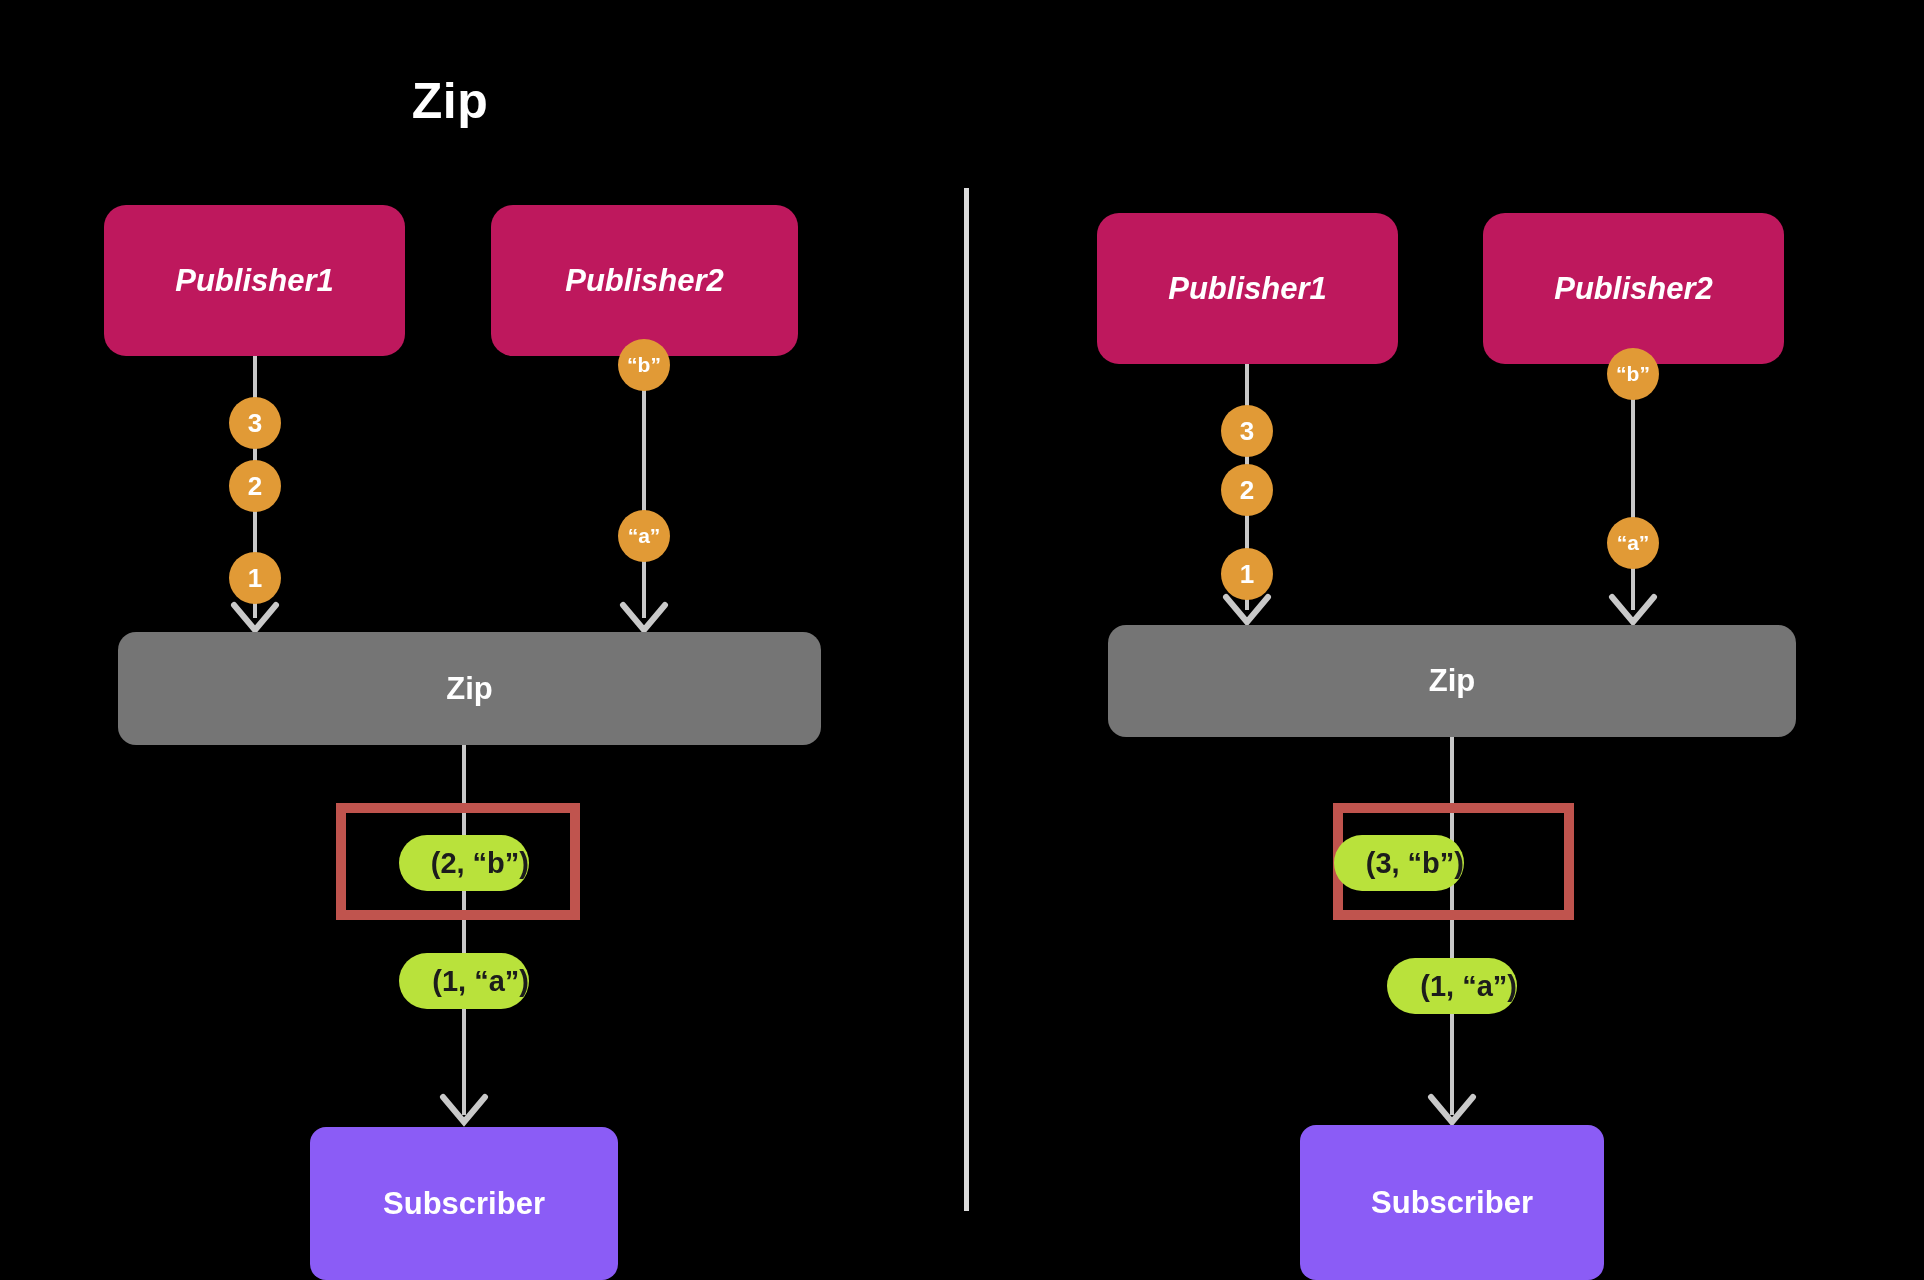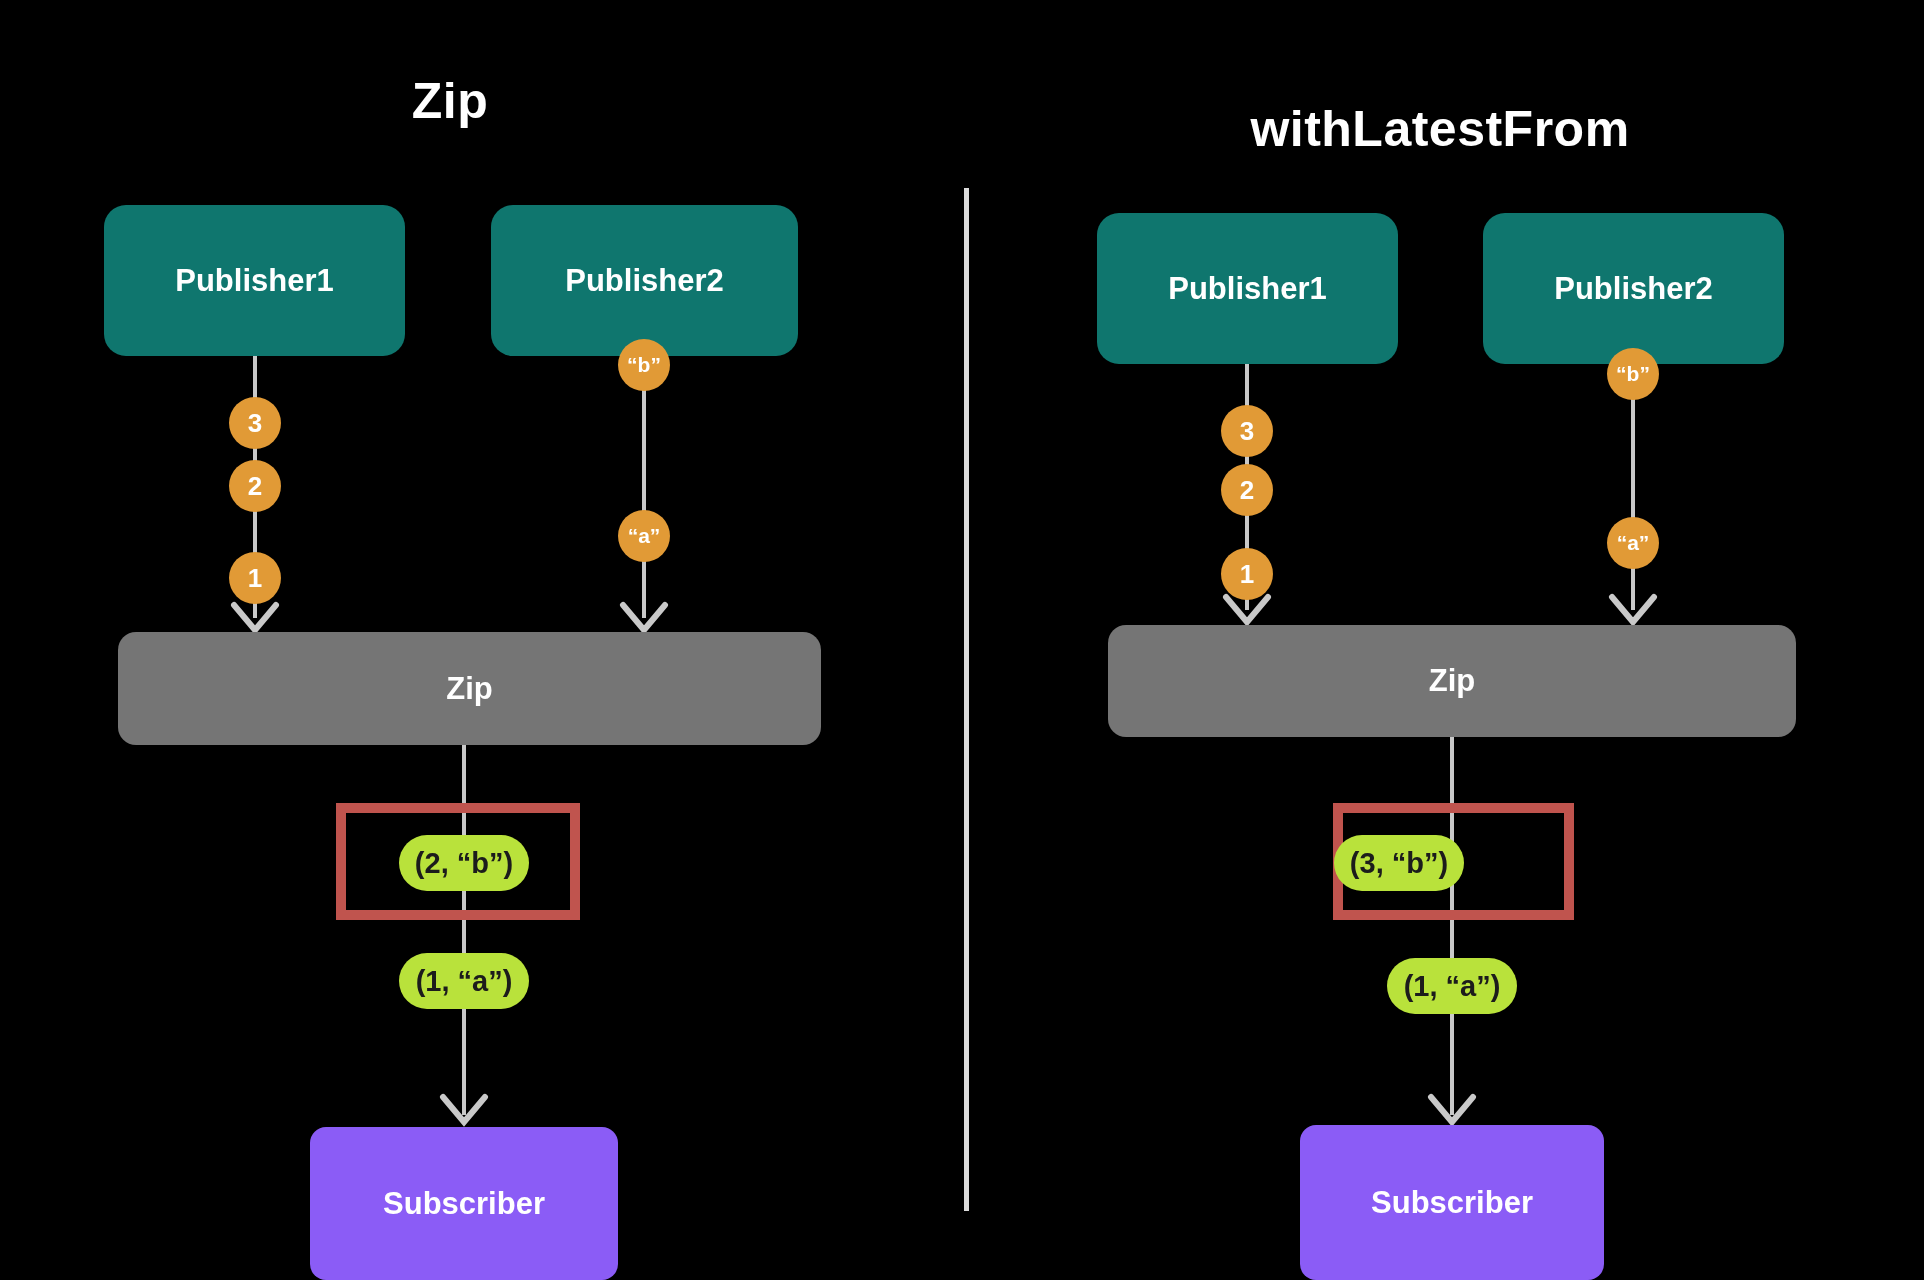--- a/index.html
+++ b/index.html
@@ -1,31 +1,31 @@
 <!DOCTYPE html>
 <html><head>
 <meta charset="utf-8">
 <style>
   html,body{margin:0;padding:0;background:#000;}
   body{width:1924px;height:1280px;overflow:hidden;font-family:"Liberation Sans",sans-serif;}
   .stage{position:relative;width:1924px;height:1280px;background:#000;margin-top:48px;}
   .title{position:absolute;color:#fff;font-weight:bold;font-size:50px;text-align:center;letter-spacing:0.5px;}
   .box{position:absolute;display:flex;align-items:center;justify-content:center;
        color:#fff;font-weight:bold;font-size:31px;z-index:3;}
-  .box-blue{background:#0f766e;border-radius:22px;}
+  .box-blue{background:#be185d;border-radius:22px;font-style:italic;}
   .box-gray{background:#757575;border-radius:18px;z-index:2;}
   .box-salmon{background:#8b5cf6;border-radius:16px;}
   .vline{position:absolute;width:4px;background:#c9c9c9;z-index:1;}
   .divider{position:absolute;width:5px;background:#dcdcdc;z-index:0;}
   .circle{position:absolute;width:52px;height:52px;border-radius:50%;background:#e19a36;
           display:flex;align-items:center;justify-content:center;color:#fff;font-weight:bold;
           font-size:26px;z-index:4;}
   .circle.str{font-size:21px;}
   .pill{position:absolute;width:130px;height:56px;border-radius:28px;background:#b9e23b;
-        display:flex;align-items:center;justify-content:center;color:#1c1c1c;font-weight:bold;
+        display:flex;align-items:center;justify-content:flex-end;color:#1c1c1c;font-weight:bold;
         font-size:29px;z-index:5;}
   .red-frame{position:absolute;border:10px solid #c0544e;background:transparent;z-index:4;}
   .chevron{position:absolute;z-index:2;}
 </style>
 </head>
 <body>
 
 <div class="stage">
 
   <div class="divider" style="left:964px;top:140px;height:1023px;"></div>
@@ -79,21 +79,20 @@
       <span>(2, “b”)</span>
     </div>
   <div class="pill" style="left:399px;top:905px;">
       <span>(1, “a”)</span>
     </div>
 
   <div class="box box-salmon" style="left:310px;top:1079px;width:308px;height:153px;">
     <span>Subscriber</span>
   </div>
 
-  <div class="title" style="left:1140px;top:52px;width:600px;">withLatestFrom</div>
 
   <div class="vline" style="left:1245px;top:316px;height:246px;"></div>
   <div class="vline" style="left:1631px;top:316px;height:246px;"></div>
   <div class="vline" style="left:1450px;top:689px;height:378px;"></div>
 
   <svg class="chevron" style="left:1221px;top:544px;" width="52" height="36">
       <polyline points="5,5 26,30 47,5" stroke="#c9c9c9" stroke-width="6" fill="none" stroke-linecap="round"></polyline>
     </svg>
   <svg class="chevron" style="left:1607px;top:544px;" width="52" height="36">
       <polyline points="5,5 26,30 47,5" stroke="#c9c9c9" stroke-width="6" fill="none" stroke-linecap="round"></polyline>

